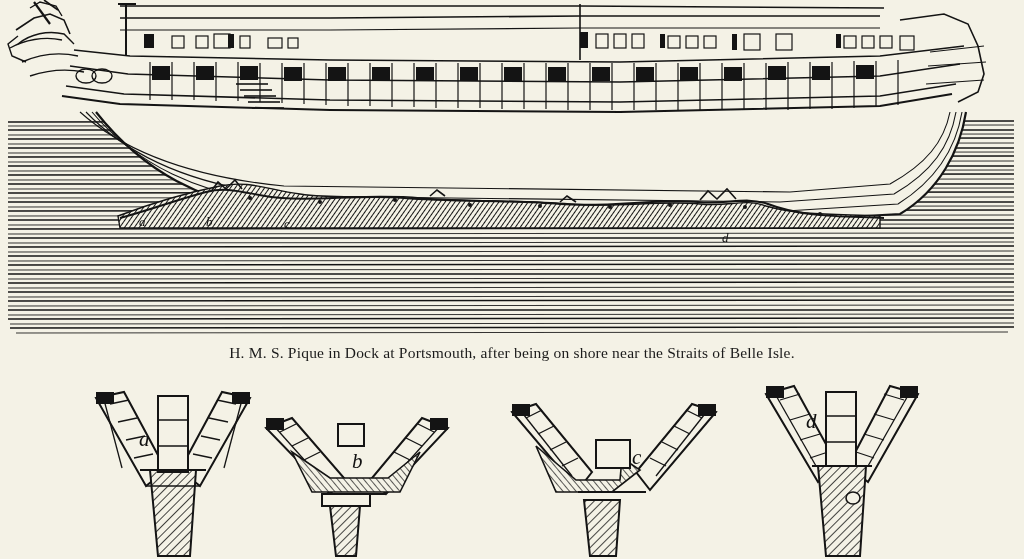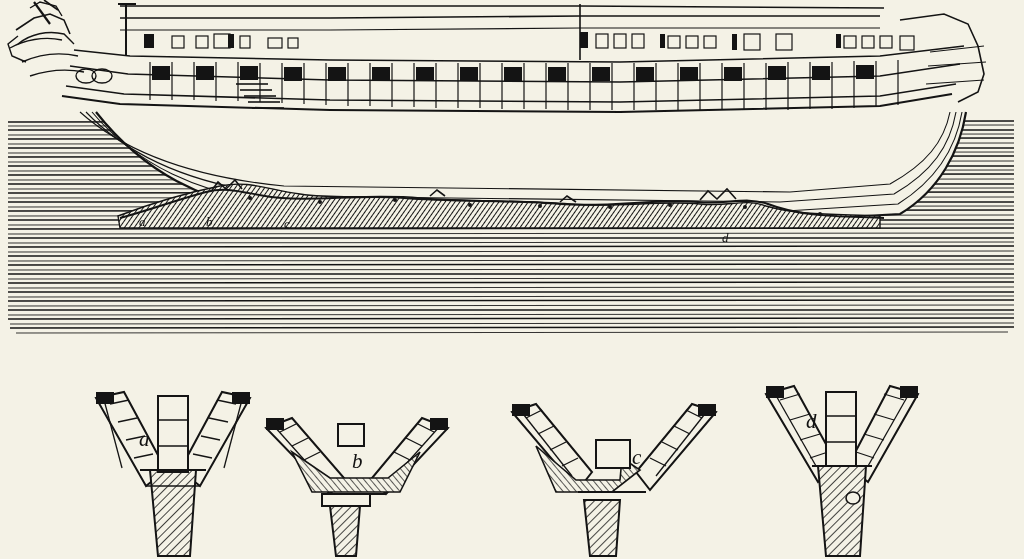--- a/index.html
+++ b/index.html
@@ -412,14 +412,15 @@
       <rect x="900" y="386" width="18" height="12" fill="#141414"></rect>
       <rect x="826" y="392" width="30" height="74" fill="#f4f2e6" stroke="#141414" stroke-width="2"></rect>
       <path d="M 826,416 L 856,416 M 826,442 L 856,442" stroke="#141414" stroke-width="1.6"></path>
       <path d="M 818,466 L 866,466 L 860,556 L 826,556 Z" fill="url(#hatch)" stroke="#141414" stroke-width="2"></path>
       <path d="M 812,466 L 872,466" stroke="#141414" stroke-width="2"></path>
       <ellipse cx="853" cy="498" rx="7" ry="6" fill="#f4f2e6" stroke="#141414" stroke-width="1.6"></ellipse>
       <text class="sec-label" x="806" y="428">d</text>
     </g>
   </svg>
 
+  <div class="caption">H. M. S. Pique in Dock at Portsmouth, after being on shore near the Straits of Belle Isle.</div>
 
 </div>
 
 </body></html>

